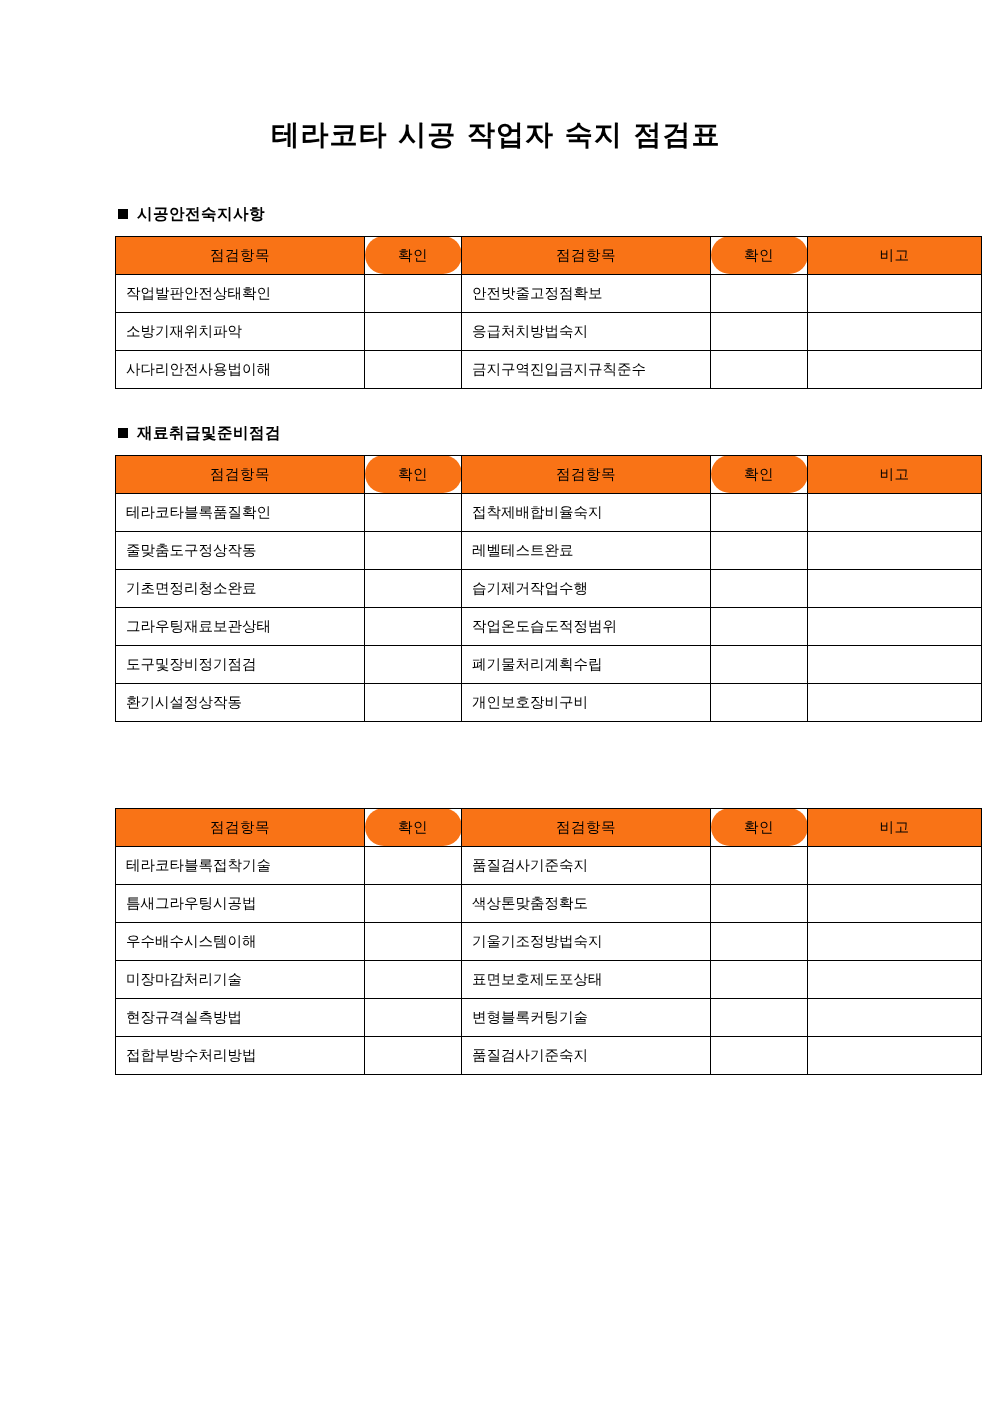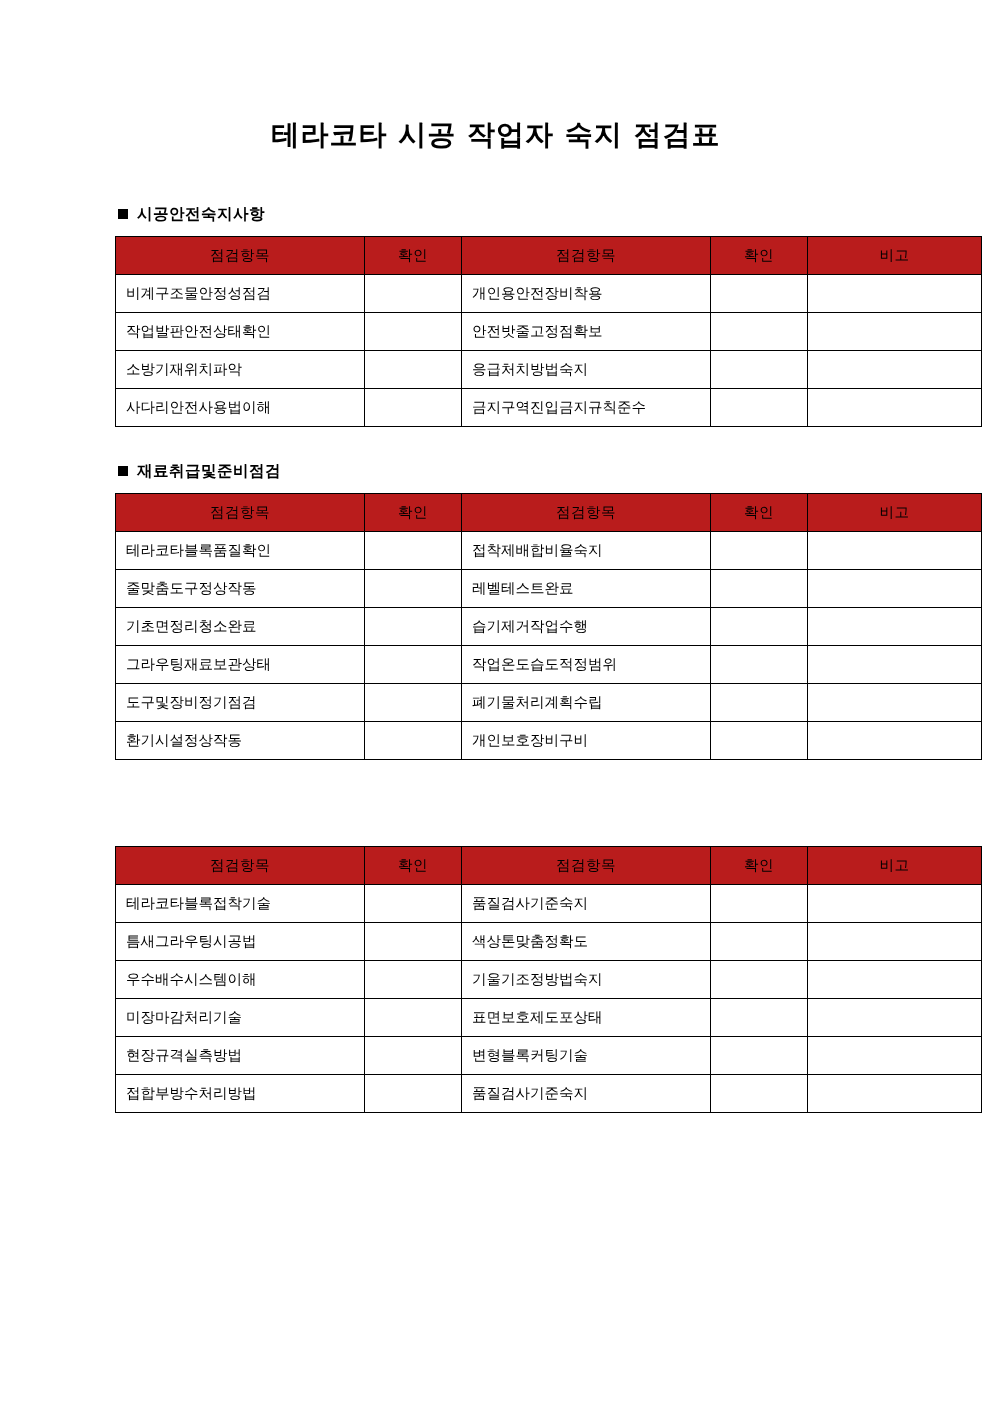--- a/index.html
+++ b/index.html
@@ -59,26 +59,26 @@
     font-size: 14.5px;
   }
   table.check-table td, table.check-table th {
     border: 1px solid #000;
     height: 37px;
     padding: 0 10px;
     vertical-align: middle;
     font-weight: normal;
   }
   table.check-table thead td {
-    background: #b91c1c;
+    background: #f97316;
     text-align: center;
     letter-spacing: 0.5px;
   }
   .col-item { width: 228px; }
-  .col-chk  { width: 76px; }
+  .col-chk  { width: 76px; border-radius: 19px; }
   .col-note { width: 153px; }
   td.center { text-align: center; }
 </style>
 </head>
 <body>
 
 <div class="page">
 
   <h1 class="doc-title">테라코타 시공 작업자 숙지 점검표</h1>
 
@@ -92,27 +92,20 @@
         <tr>
           <td class="col-item">점검항목</td>
           <td class="col-chk">확인</td>
           <td class="col-item">점검항목</td>
           <td class="col-chk">확인</td>
           <td class="col-note">비고</td>
         </tr>
       </thead>
       <tbody>
         <tr>
-          <td>비계구조물안정성점검</td>
-          <td class="center"></td>
-          <td>개인용안전장비착용</td>
-          <td class="center"></td>
-          <td></td>
-        </tr>
-        <tr>
           <td>작업발판안전상태확인</td>
           <td class="center"></td>
           <td>안전밧줄고정점확보</td>
           <td class="center"></td>
           <td></td>
         </tr>
         <tr>
           <td>소방기재위치파악</td>
           <td class="center"></td>
           <td>응급처치방법숙지</td>

